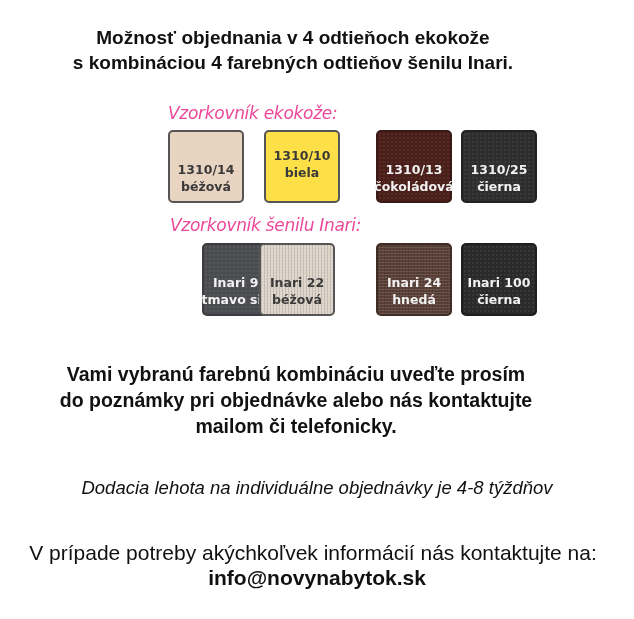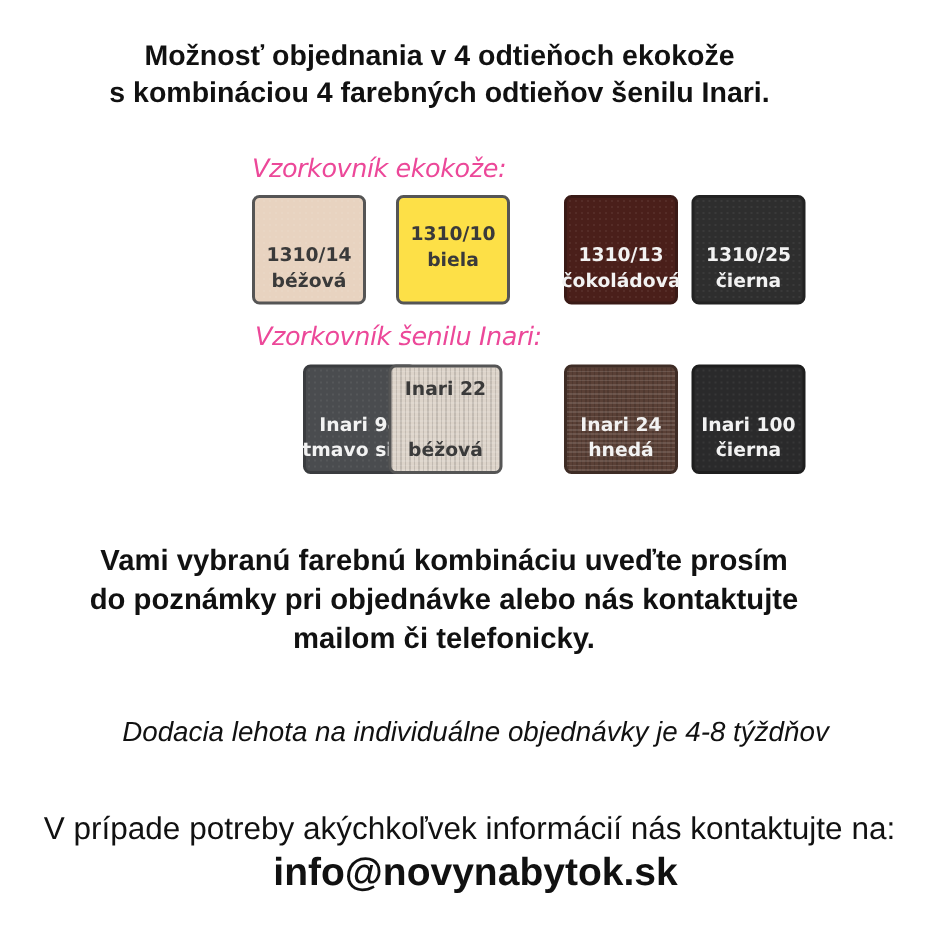--- a/index.html
+++ b/index.html
@@ -29,21 +29,21 @@
         repeating-linear-gradient(0deg, rgba(255,255,255,0.12) 0 1px, transparent 1px 3px),
         repeating-linear-gradient(90deg, rgba(0,0,0,0.12) 0 1px, transparent 1px 3px);
     }
     .tex-leather {
       background-image: radial-gradient(rgba(255,255,255,0.06) 1px, transparent 1px);
       background-size: 4px 4px;
     }
     .body-bold { left: 0; width: 592px; text-align: center; font-weight: bold; font-size: 19.5px; line-height: 25px; }
     .italic-line { left: 0; width: 634px; text-align: center; font-style: italic; font-size: 18.5px; }
     .plain-line { left: 0; width: 626px; text-align: center; font-size: 21px; }
-    .email { left: 0; width: 634px; text-align: center; font-weight: bold; font-size: 26px; }
+    .email { left: 0; width: 634px; text-align: center; font-weight: bold; font-size: 21px; }
   </style>
 </head>
 <body>
 
 <div class="abs heading" style="top:25px;">Možnosť objednania v 4 odtieňoch ekokože</div>
 <div class="abs heading" style="top:50px;">s kombináciou 4 farebných odtieňov šenilu Inari.</div>
 
 <div class="abs section-label" style="left:168px; top:103px;">Vzorkovník ekokože:</div>
 
 <div class="abs swatch light tex-leather" id="sw-e0" style="left: 168px; top: 130px; background-color: rgb(232, 211, 192);">
@@ -62,21 +62,21 @@
   <span>1310/25</span>
   <span>čierna</span>
 </div>
 
 <div class="abs section-label" style="left:170px; top:215px;">Vzorkovník šenilu Inari:</div>
 
 <div class="abs swatch dark tex-leather" id="sw-s0" style="left: 170px; top: 243px; border-color: rgb(58, 60, 63); background-color: rgb(74, 76, 79);">
   <span>Inari 94</span>
   <span>tmavo sivá</span>
 </div>
-<div class="abs swatch light tex-weave" id="sw-s1" style="left: 259px; top: 243px; background-color: rgb(221, 212, 202); gap: 24px;">
+<div class="abs swatch light tex-weave" id="sw-s1" style="left: 259px; top: 243px; background-color: rgb(221, 212, 202);">
   <span>Inari 22</span>
   <span>béžová</span>
 </div>
 <div class="abs swatch dark tex-weave" id="sw-s2" style="left: 344px; top: 243px; border-color: rgb(62, 44, 37); background-color: rgb(90, 64, 54);">
   <span>Inari 24</span>
   <span>hnedá</span>
 </div>
 <div class="abs swatch dark tex-leather" id="sw-s3" style="left: 429px; top: 243px; border-color: rgb(30, 30, 30); background-color: rgb(42, 42, 43);">
   <span>Inari 100</span>
   <span>čierna</span>

